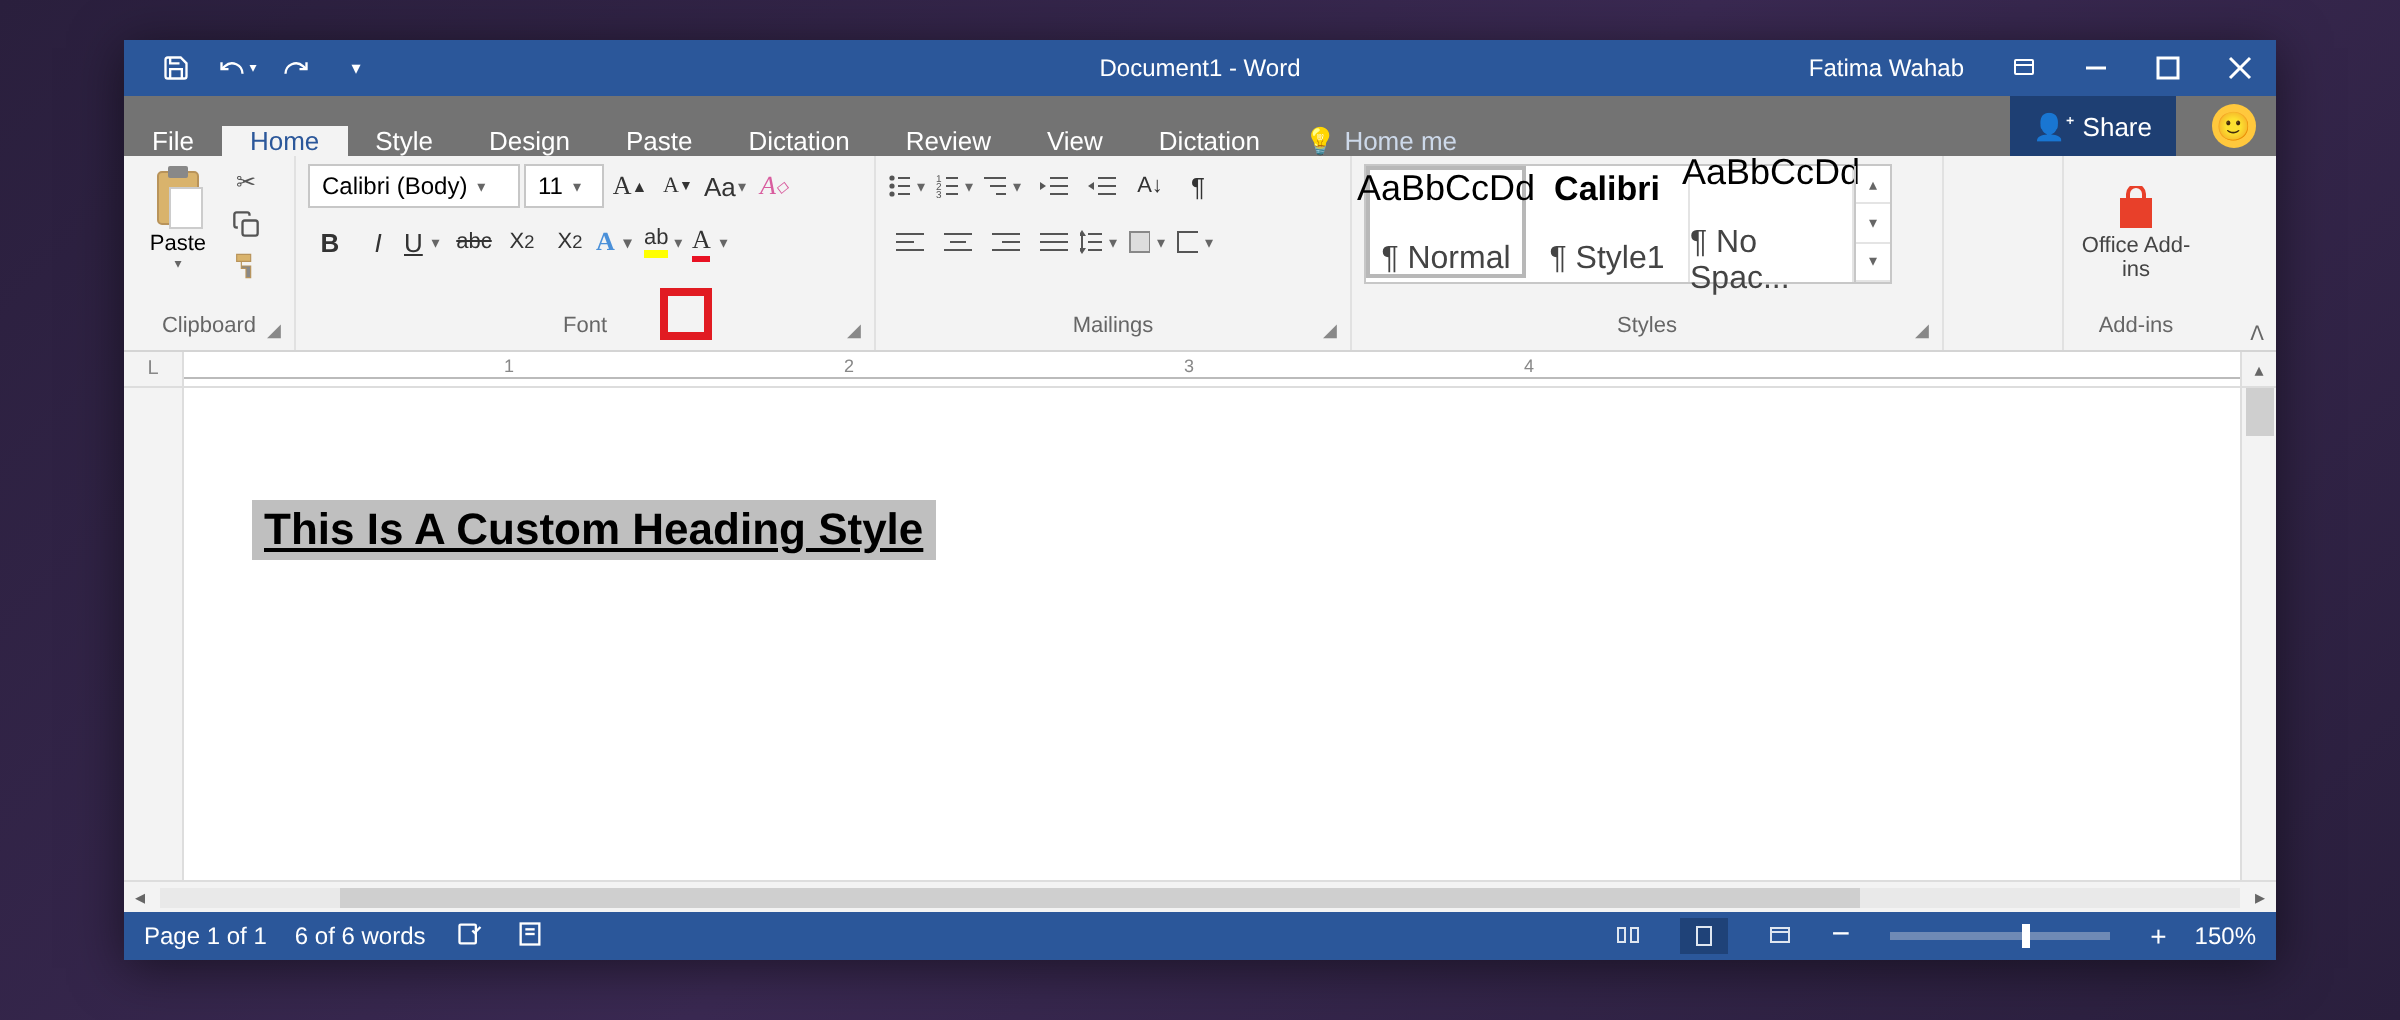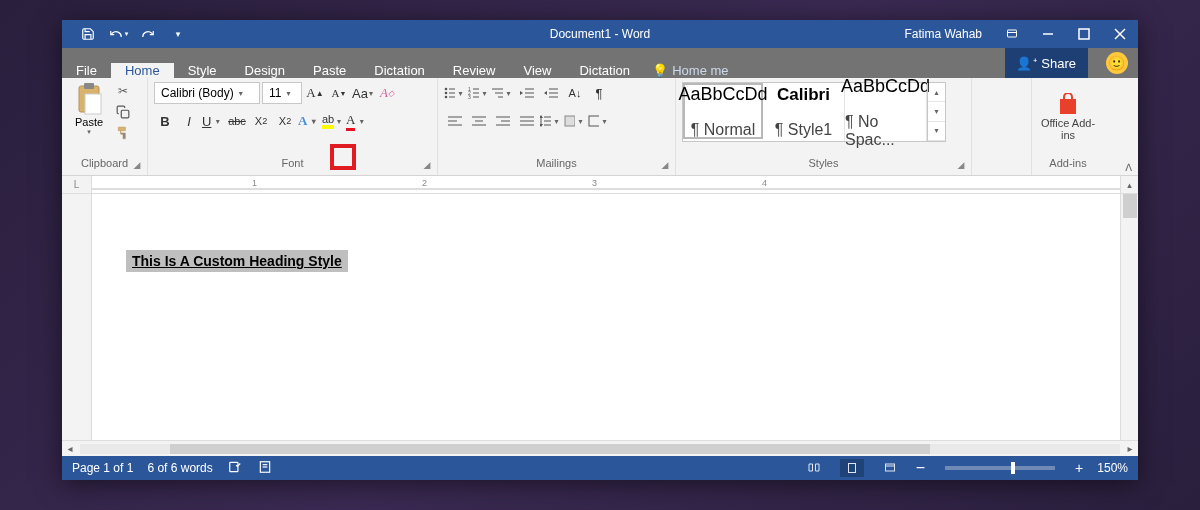--- a/index.html
+++ b/index.html
@@ -54,21 +54,21 @@
   .ruler-row{height:18px;background:#fff;display:flex;border-bottom:1px solid #ddd;position:relative;}
   .ruler-corner{width:30px;border-right:1px solid #ddd;display:flex;align-items:center;justify-content:center;font-size:10px;color:#888;background:#f3f3f3;}
   .ruler{flex:1;position:relative;background:#fff;font-size:9px;color:#888;overflow:hidden;}
   .ruler .num{position:absolute;top:2px;}
   .vscroll-gutter{width:18px;background:#f3f3f3;border-left:1px solid #ddd;}
 
   .doc-area{flex:1;display:flex;background:#fff;overflow:hidden;position:relative;}
   .vruler{width:30px;background:#f3f3f3;border-right:1px solid #ddd;}
   .page{flex:1;background:#fff;position:relative;}
   .sel-text{position:absolute;left:34px;top:56px;background:#bfbfbf;padding:2px 6px;}
-  .sel-text span{font-size:14px;font-weight:700;text-decoration:underline;color:#000;}
+  .sel-text span{font-size:22px;font-weight:700;text-decoration:underline;color:#000;}
   .vscroll{width:18px;background:#f3f3f3;border-left:1px solid #ddd;position:relative;}
   .vscroll .thumb{position:absolute;top:0;left:2px;width:14px;height:24px;background:#cfcfcf;}
 
   .hscroll{height:16px;background:#f3f3f3;border-top:1px solid #ddd;display:flex;align-items:center;}
   .hscroll .arrow{width:16px;text-align:center;font-size:10px;color:#666;}
   .hscroll .track{flex:1;height:10px;background:#e9e9e9;margin:0 2px;position:relative;}
   .hscroll .thumb{position:absolute;left:90px;top:0;height:10px;width:760px;background:#cfcfcf;}
 
   .status{height:24px;background:#2b579a;color:#fff;display:flex;align-items:center;font-size:12px;padding:0 10px;gap:14px;}
   .status .spacer{flex:1;}

